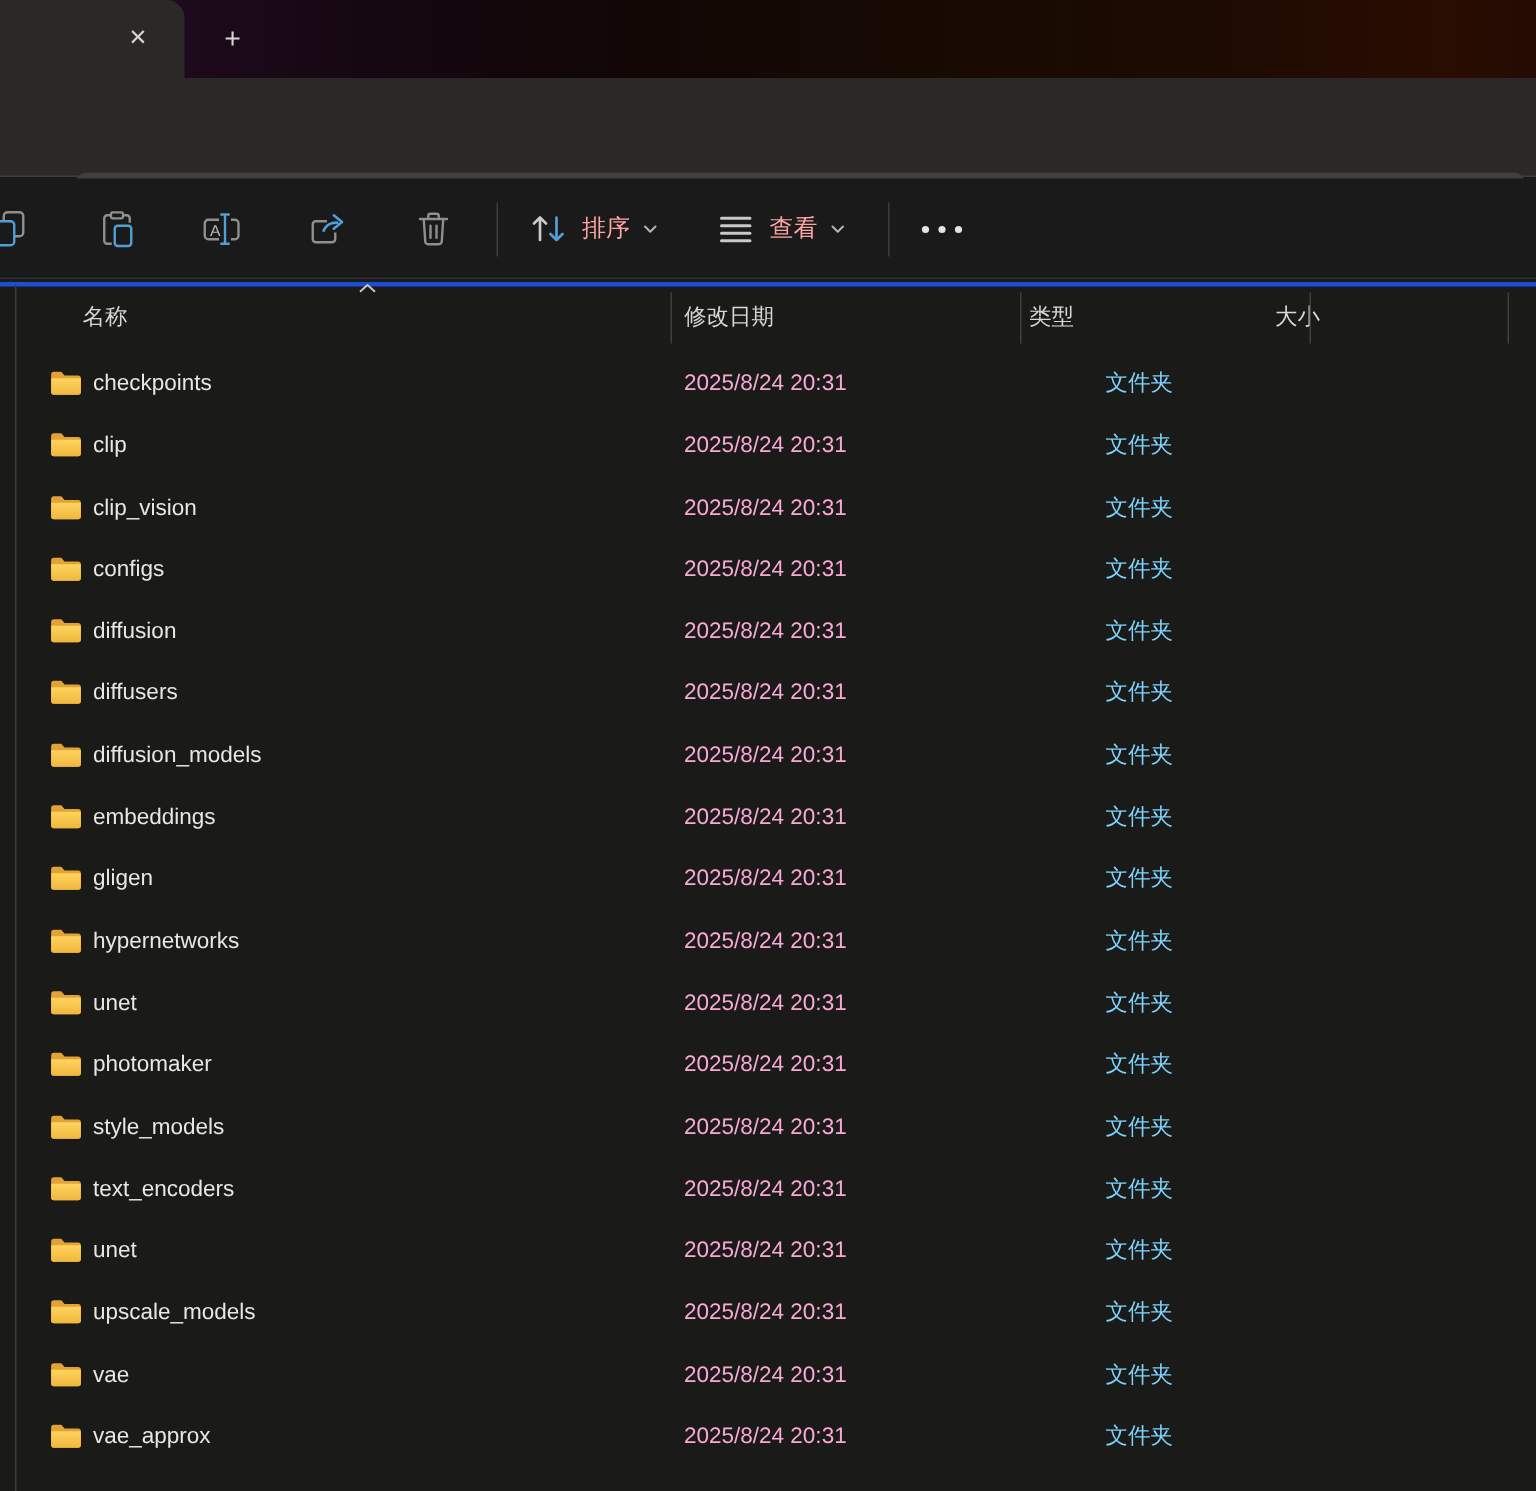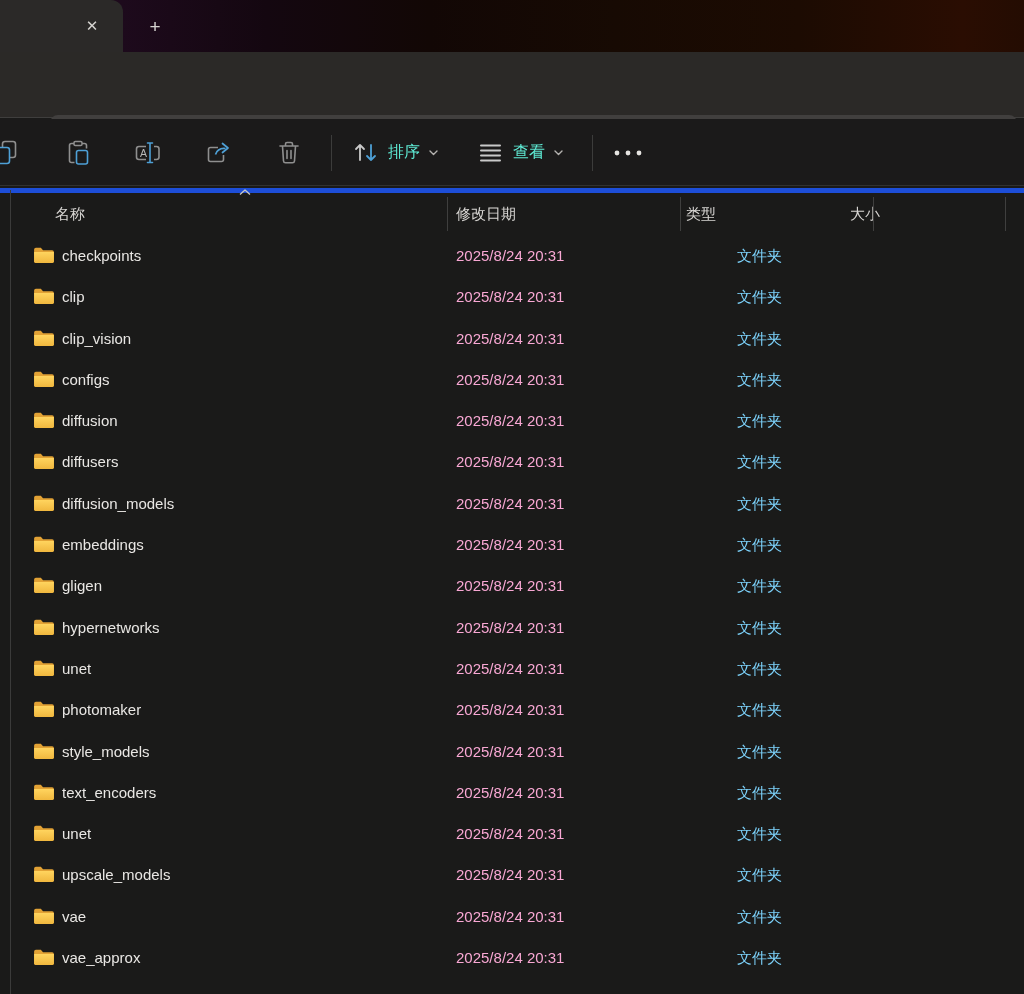--- a/index.html
+++ b/index.html
@@ -44,28 +44,28 @@
   }
   .crumb-sep { display:inline-flex; margin:0 10px; }
   #pc-icon { margin-left:20px; display:inline-flex; }
 
   
   #toolbar {
     position:absolute; left:0; top:119px; width:1024px; height:67px;
     background:#1b1a1a; border-bottom:1px solid #313130;
   }
   .tool { position:absolute; top:0; height:67px; display:flex; align-items:center; }
-  .tool-label { font-size:16px; color:#5eead4; margin-left:9px; }
+  .tool-label { font-size:16px; color:#fca5a5; margin-left:9px; }
   .tool-chevron { margin-left:8px; display:inline-flex; }
   .vsep { position:absolute; top:16px; width:1px; height:36px; background:#3c3c3b; }
 
   
   #listheader {
     position:absolute; left:0; top:188px; width:1024px; height:42px;
-    border-top:5px solid #1d4ed8;
+    border-top:3px solid #1d4ed8;
     font-size:15px; color:#d8d6d3;text-align:right;
   }
   .hcell { position:absolute; top:0; line-height:42px; }
   .hsep { position:absolute; top:4px; width:1px; height:34px; background:#3f3f3e; }
   #sort-indicator { position:absolute; left:238px; top:188px; }
 
   
   #pane-splitter { position:absolute; left:10px; top:190px; width:1px; height:804px; background:#3b3b3a; }
 
   

